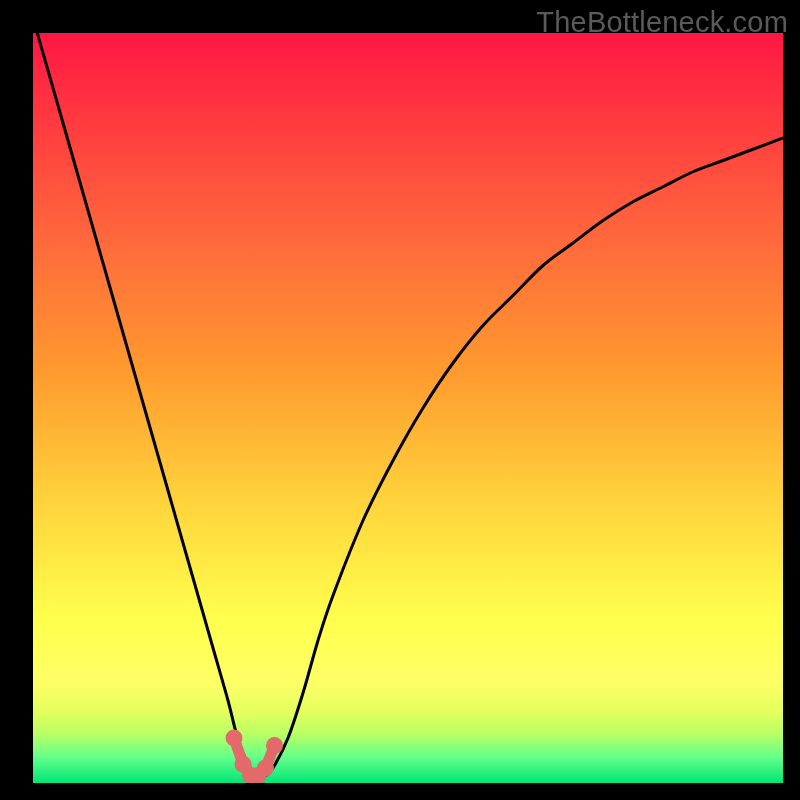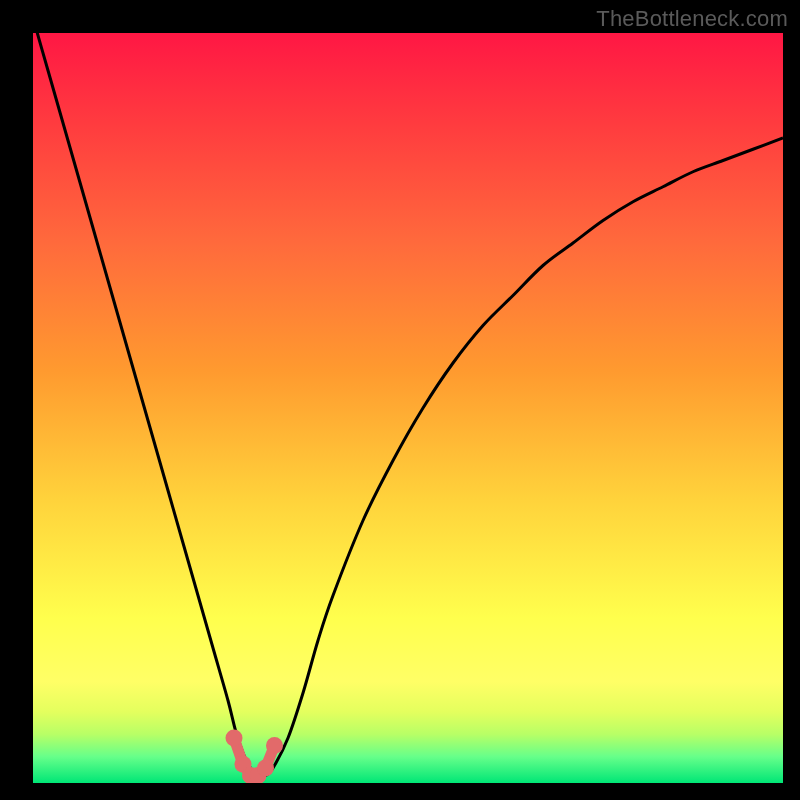--- a/index.html
+++ b/index.html
@@ -31,21 +31,21 @@
     position: absolute;
     left: 0;
     top: 0;
     width: 100%;
     height: 100%;
   }
   .watermark {
     position: absolute;
     top: 6px;
     right: 12px;
-    font-size: 22px;
+    font-size: 29px;
     font-weight: 500;
     color: #5a5a5a;
     letter-spacing: 0.2px;
   }
   svg.curve {
     position: absolute;
     left: 0;
     top: 0;
     width: 100%;
     height: 100%;

